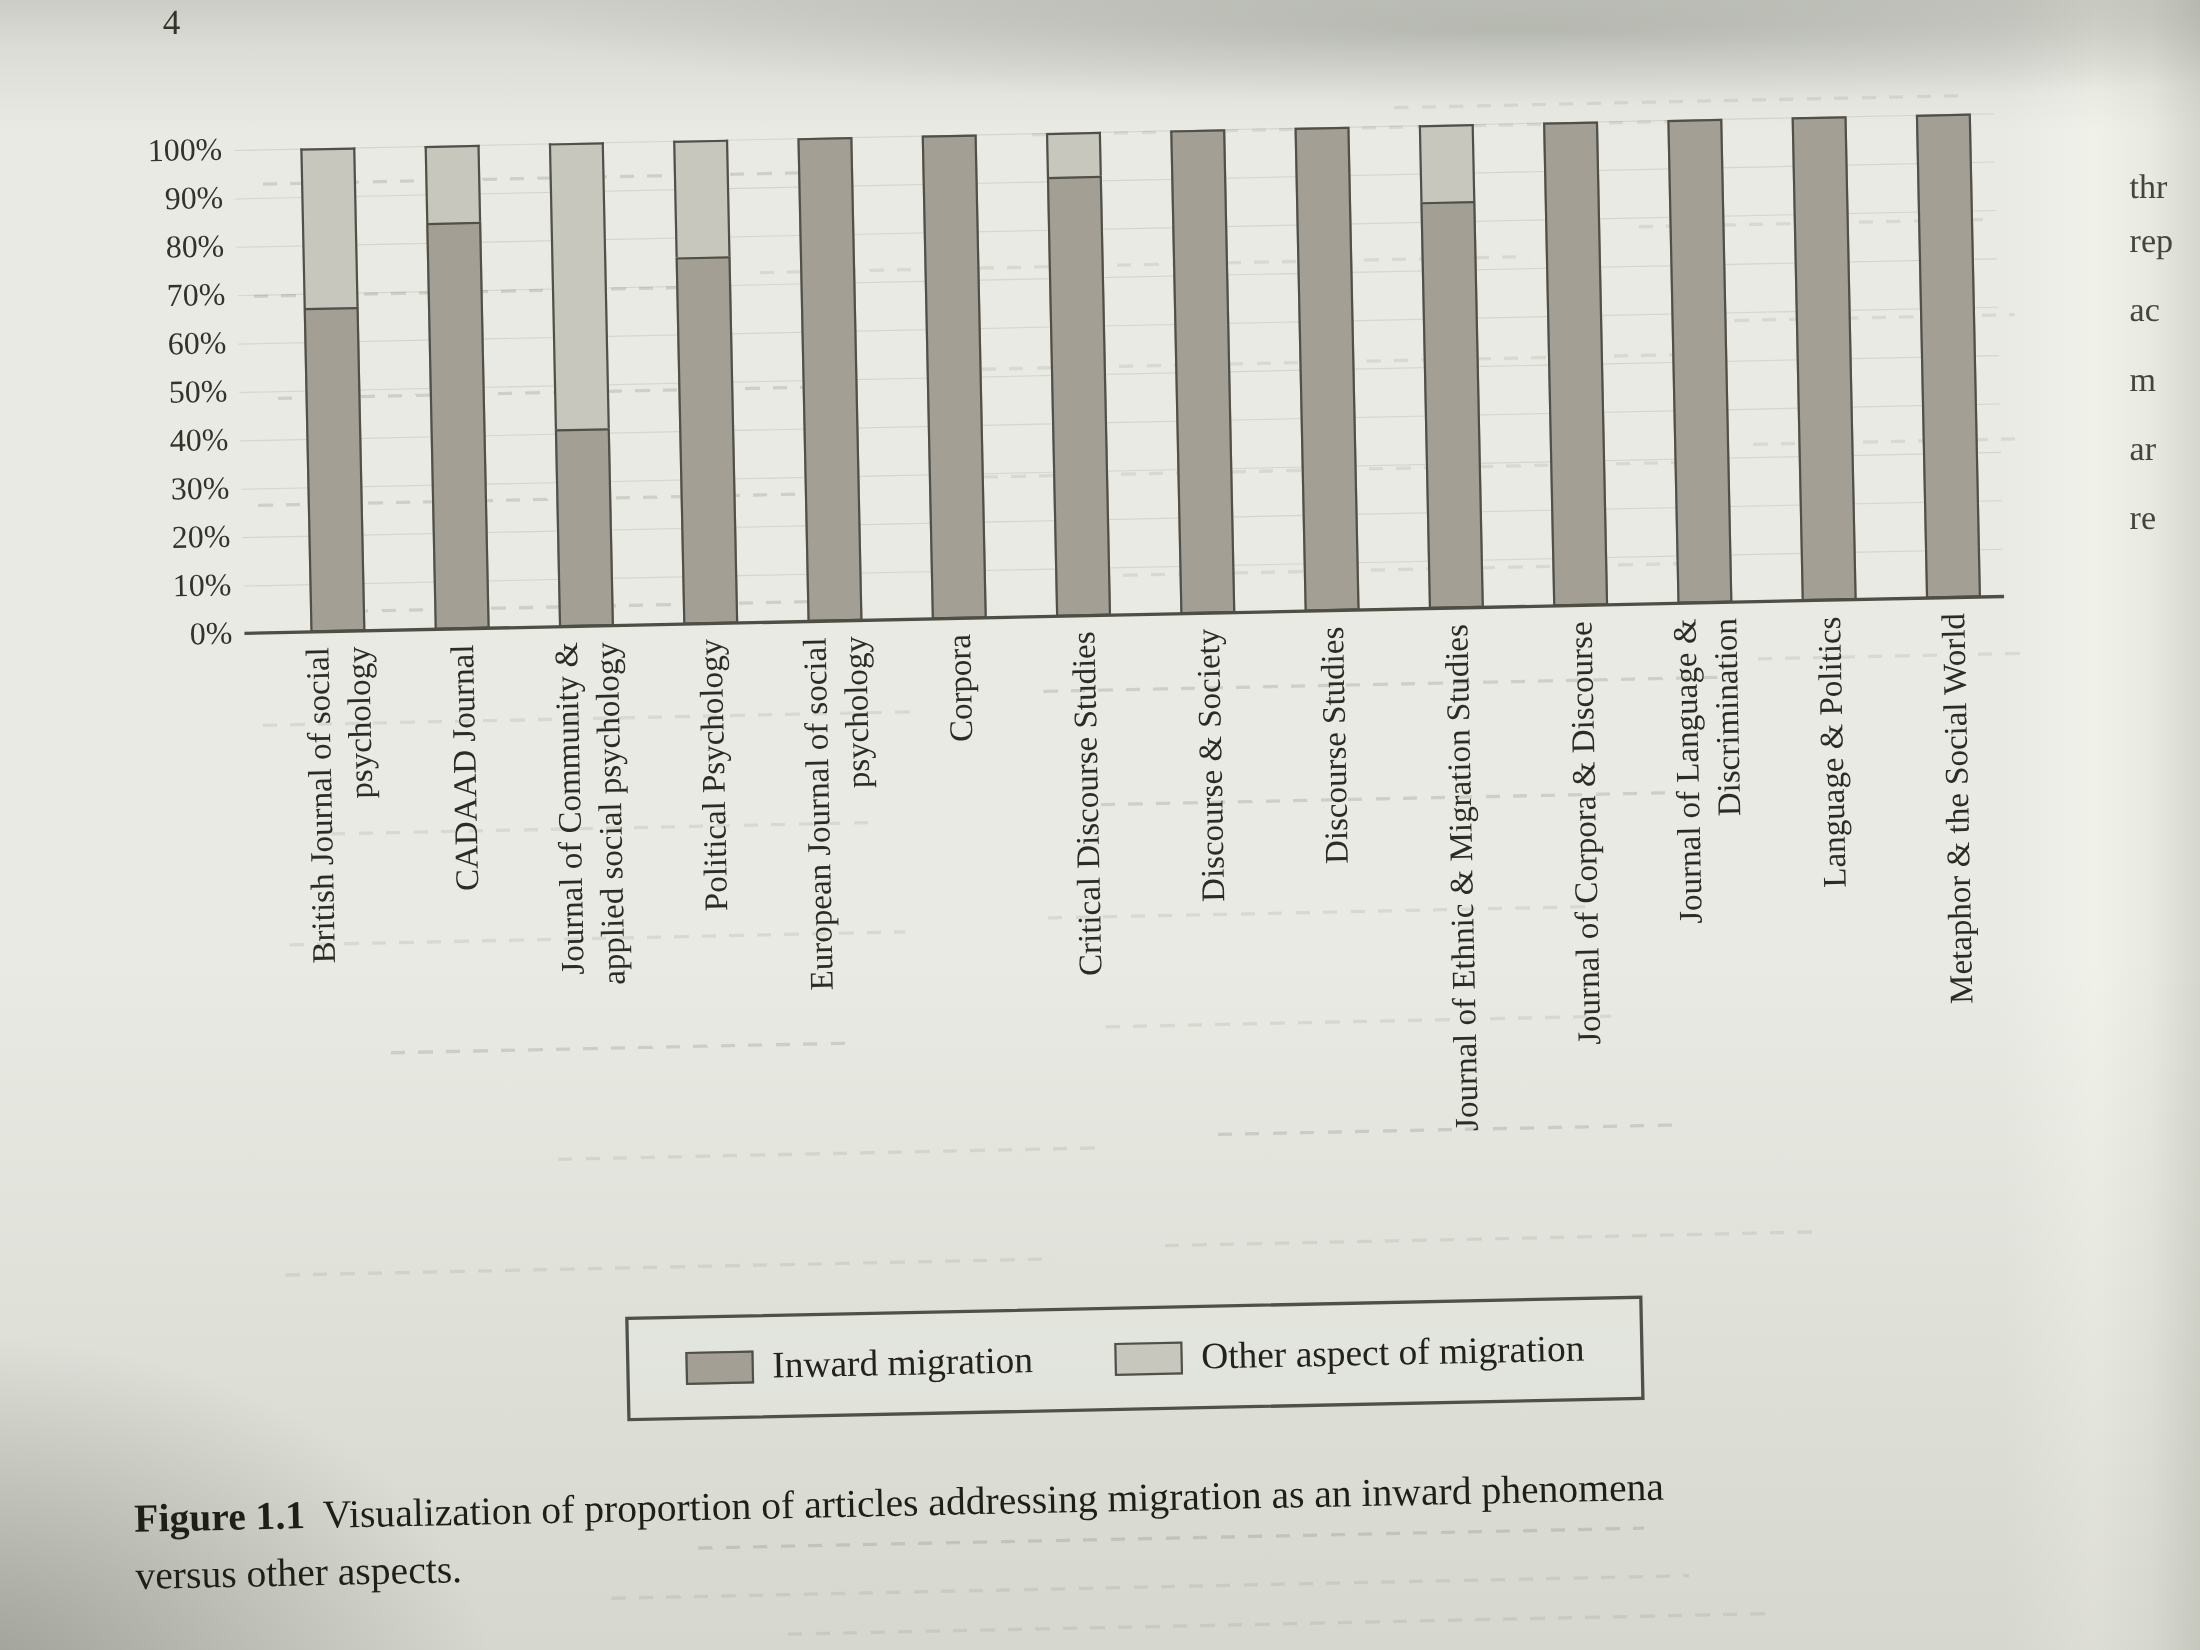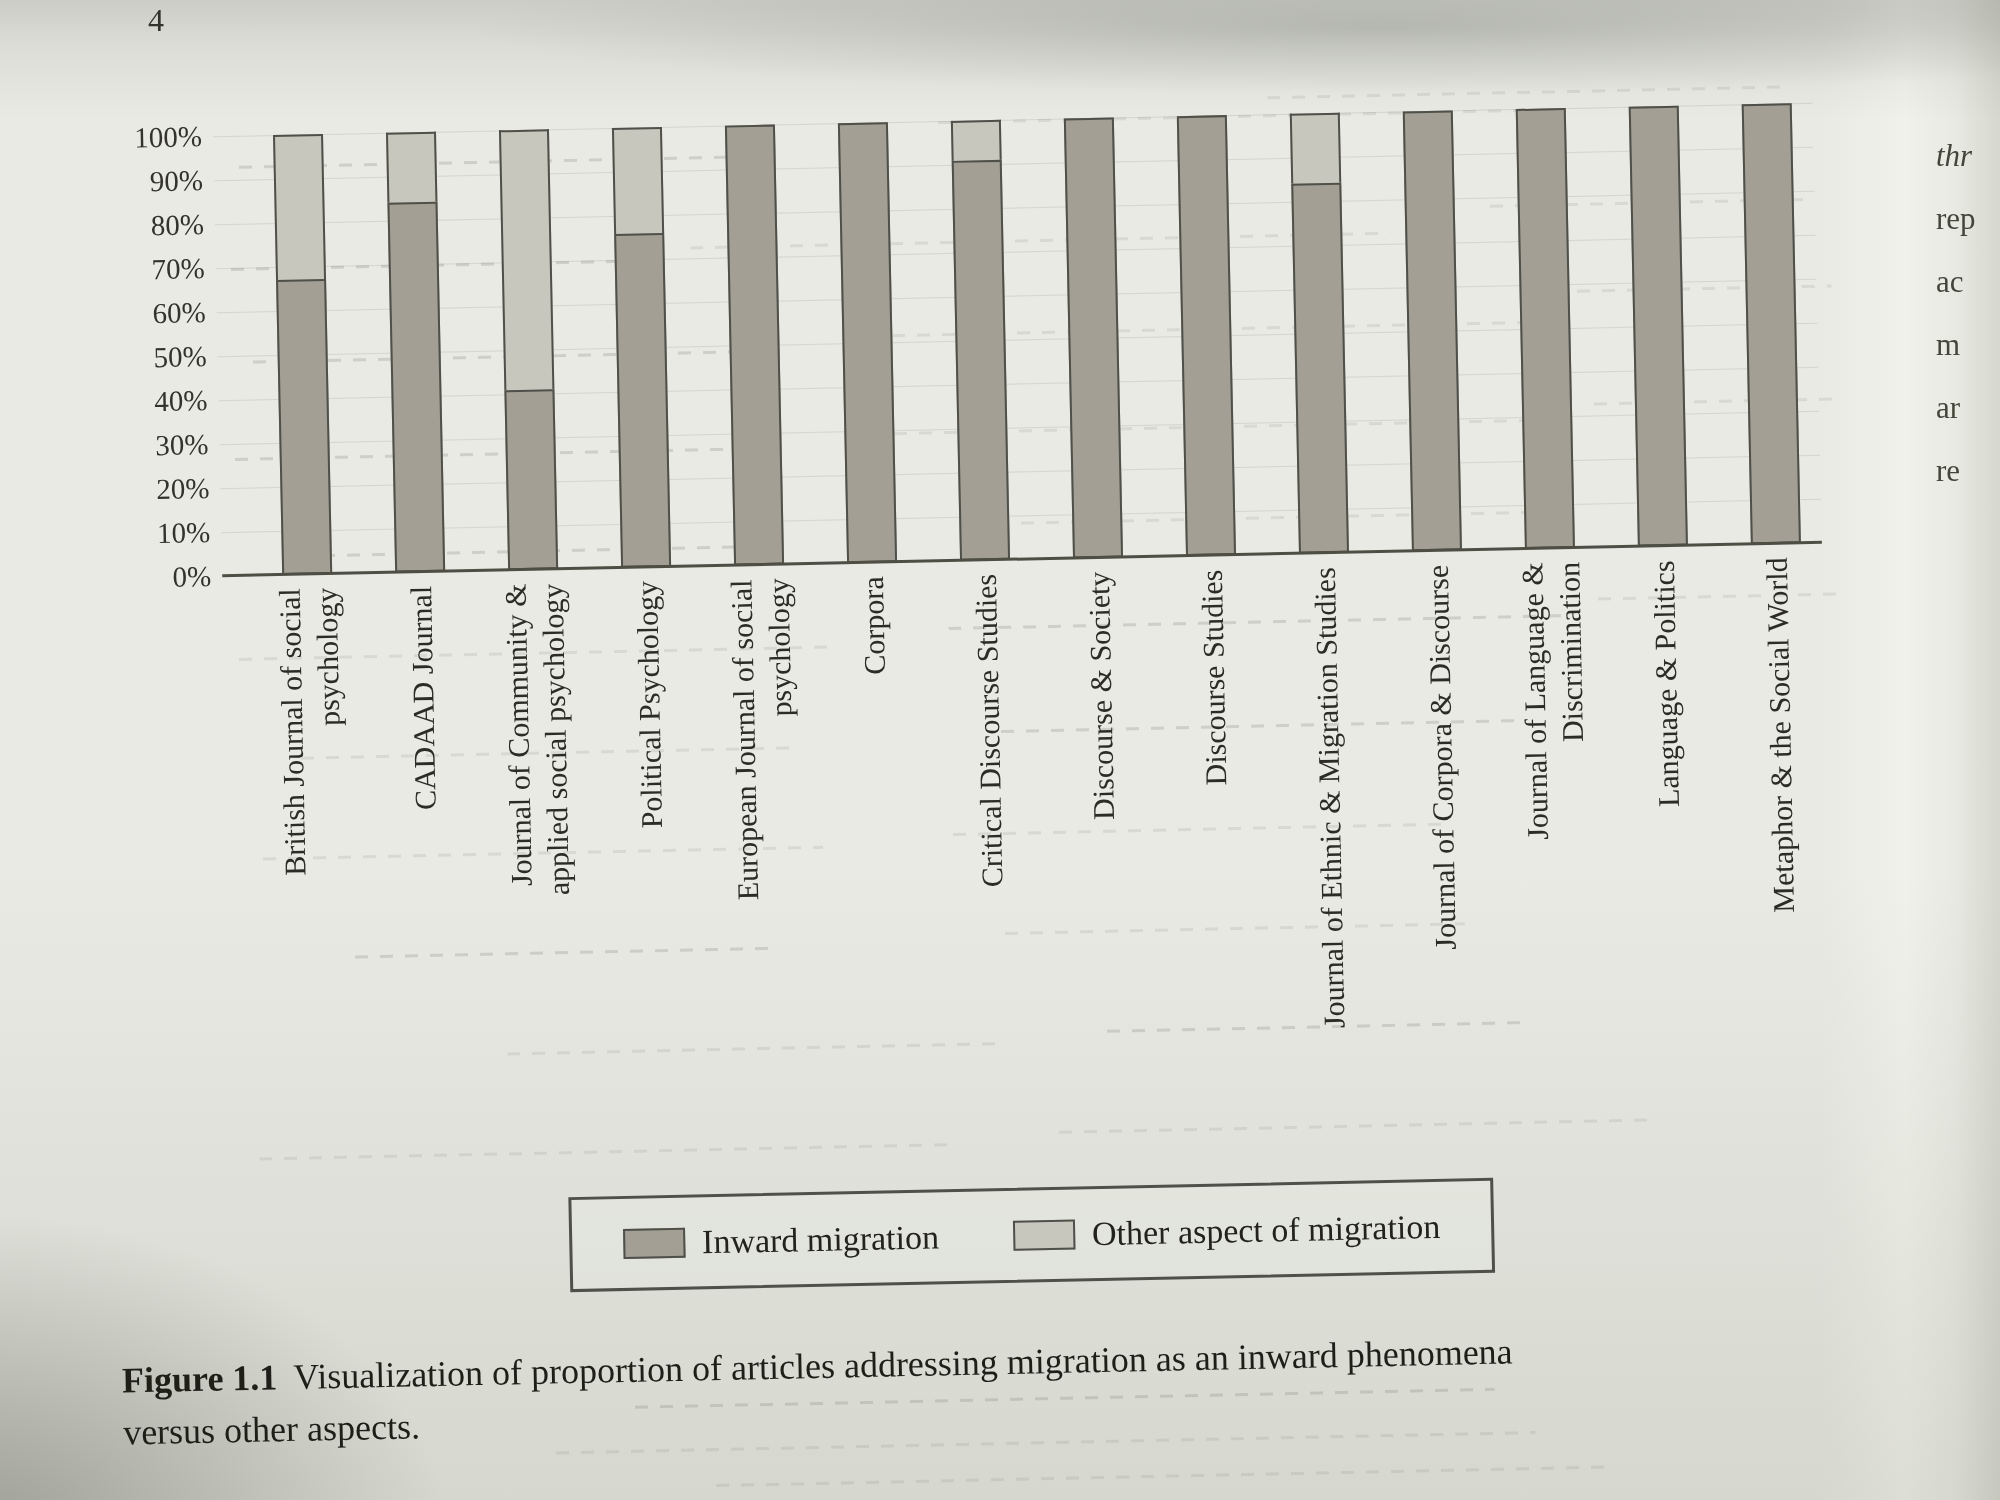--- a/index.html
+++ b/index.html
@@ -210,20 +210,20 @@
           <div class="llabel">Other aspect of migration</div>
         </div>
       </div>
 
     <div class="caption">
       <span class="figlabel">Figure 1.1</span><span>Visualization of proportion of articles addressing migration as an inward phenomena versus other aspects.</span>
     </div>
   </div>
 
   <div>
-      <div class="frag" style="top: 138px; font-style: italic;">thr</div>
+      <div class="frag" style="top: 152px;">thr</div>
       <div class="frag" style="top: 201px;">rep</div>
       <div class="frag" style="top: 264px;">ac</div>
       <div class="frag" style="top: 327px;">m</div>
       <div class="frag" style="top: 390px;">ar</div>
       <div class="frag" style="top: 453px;">re</div>
     </div>
 </div>
 
 </body></html>

